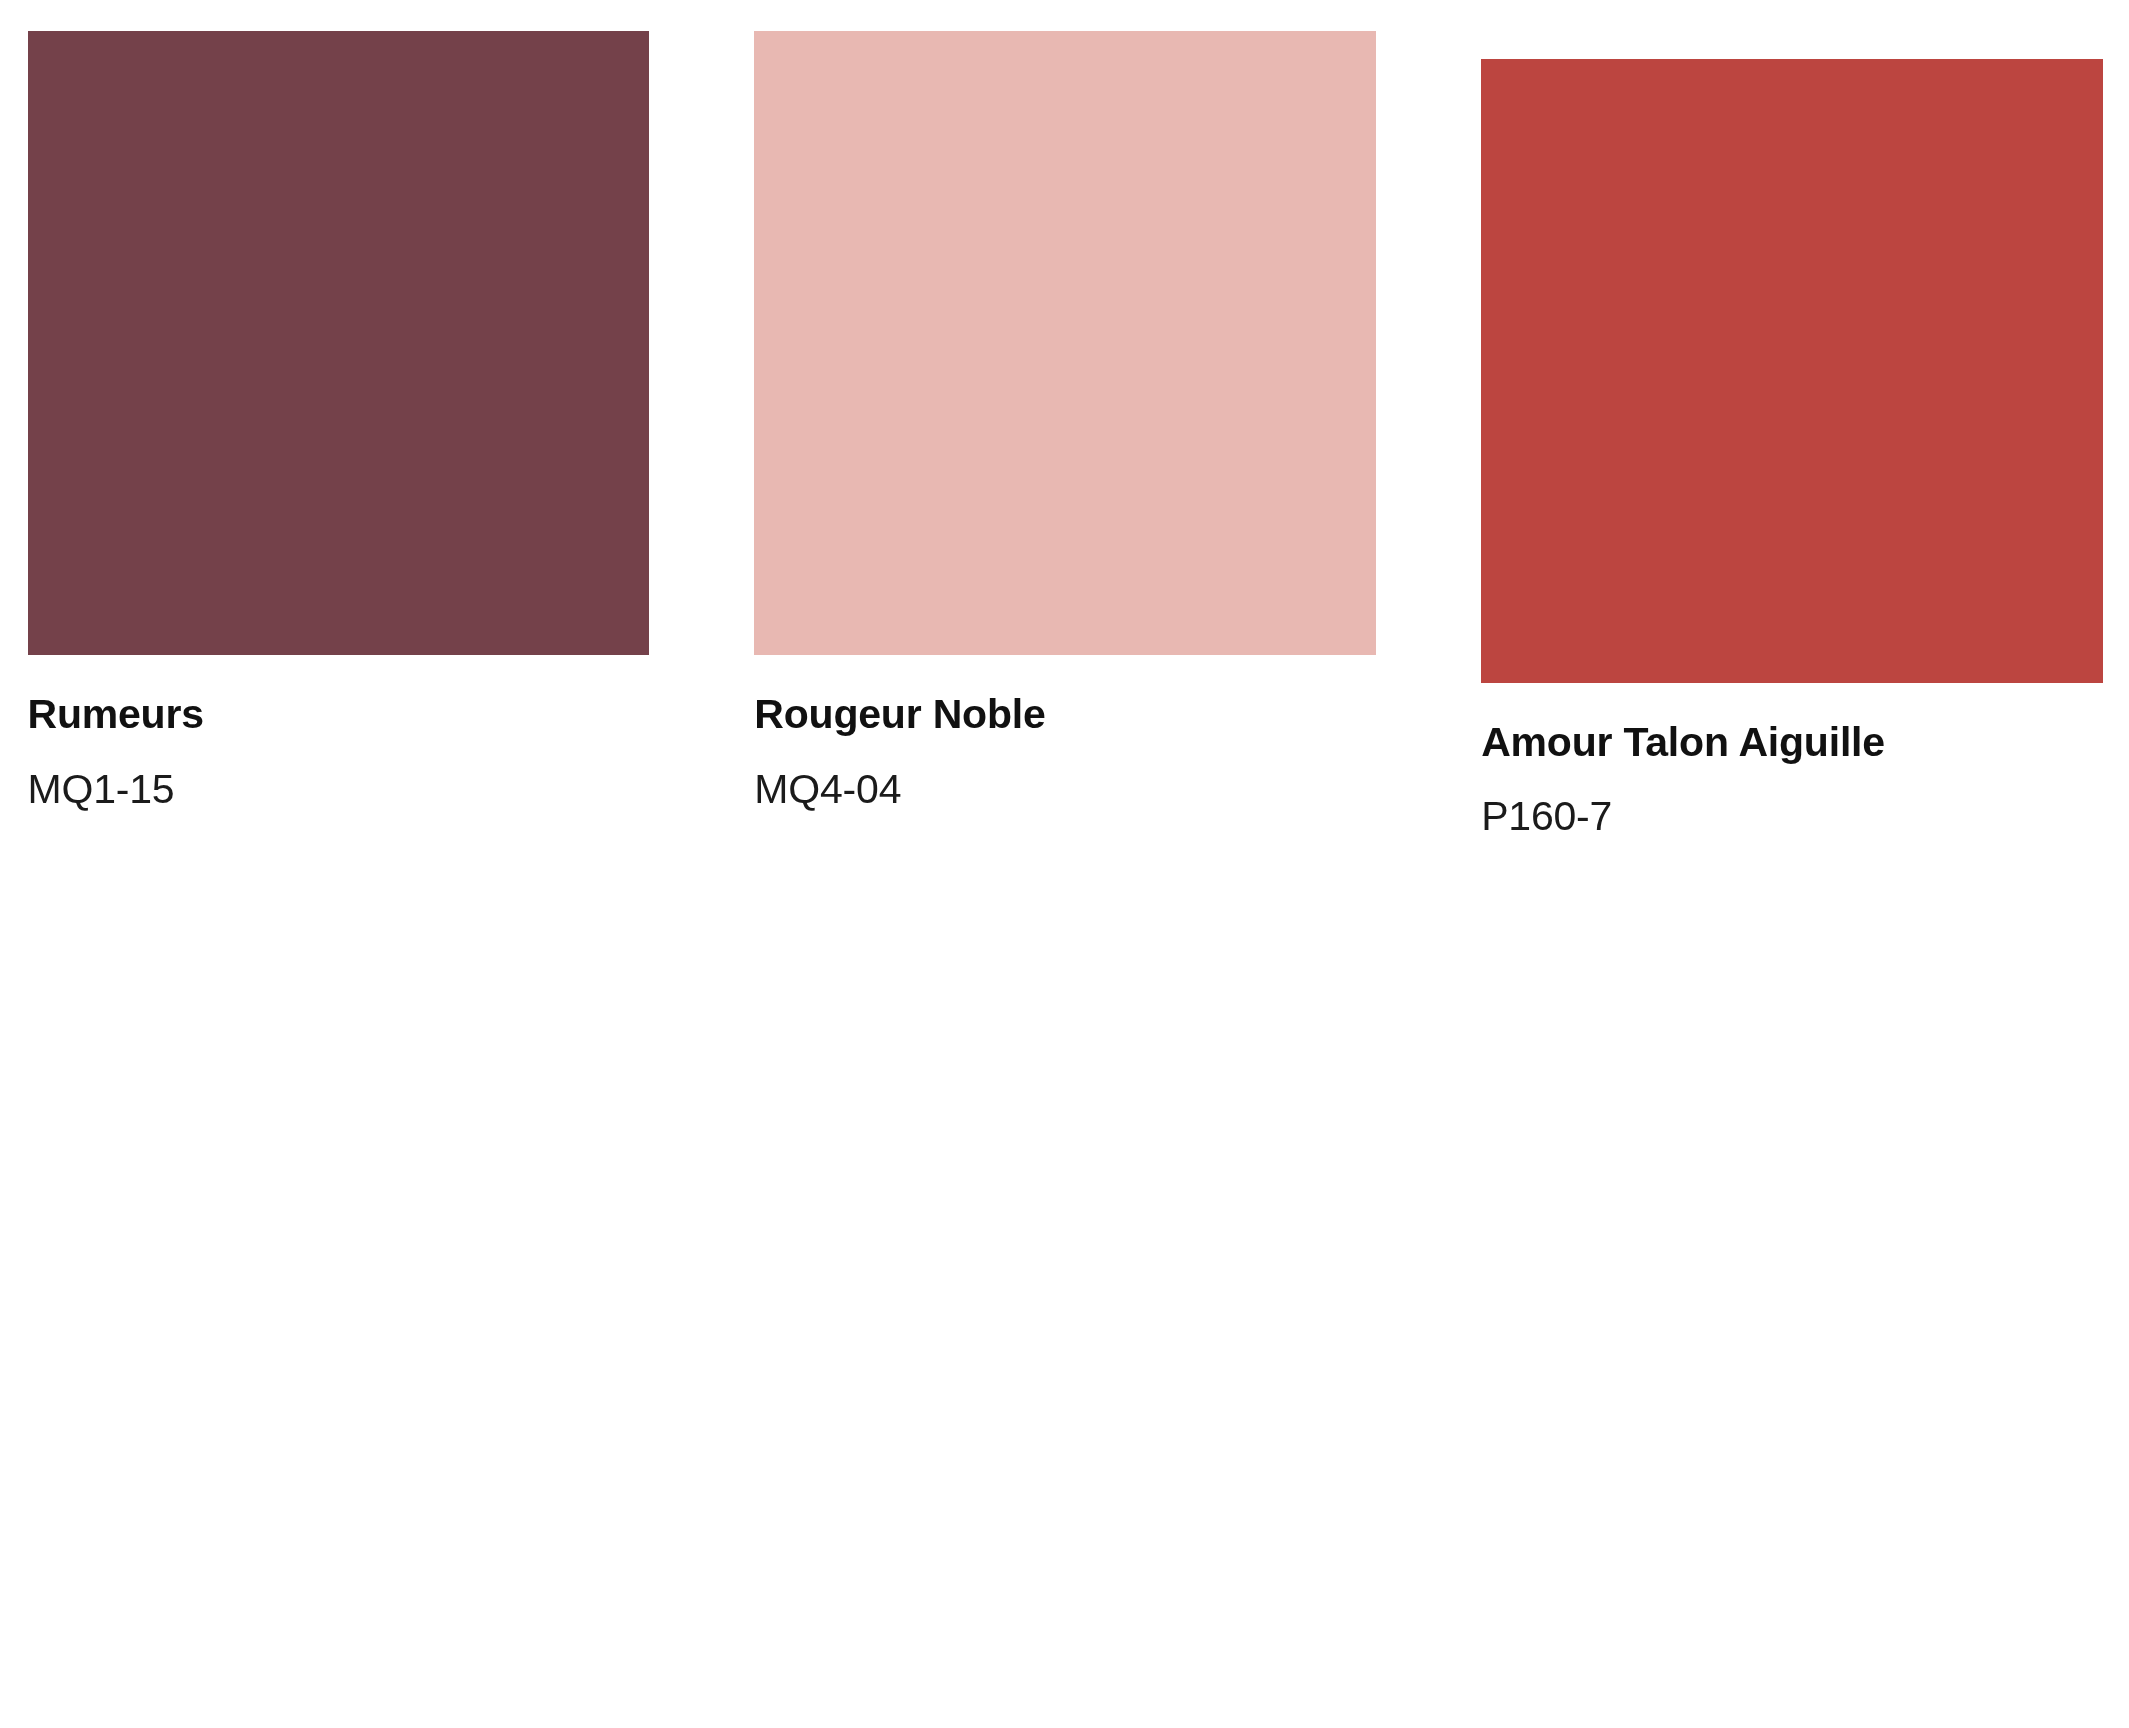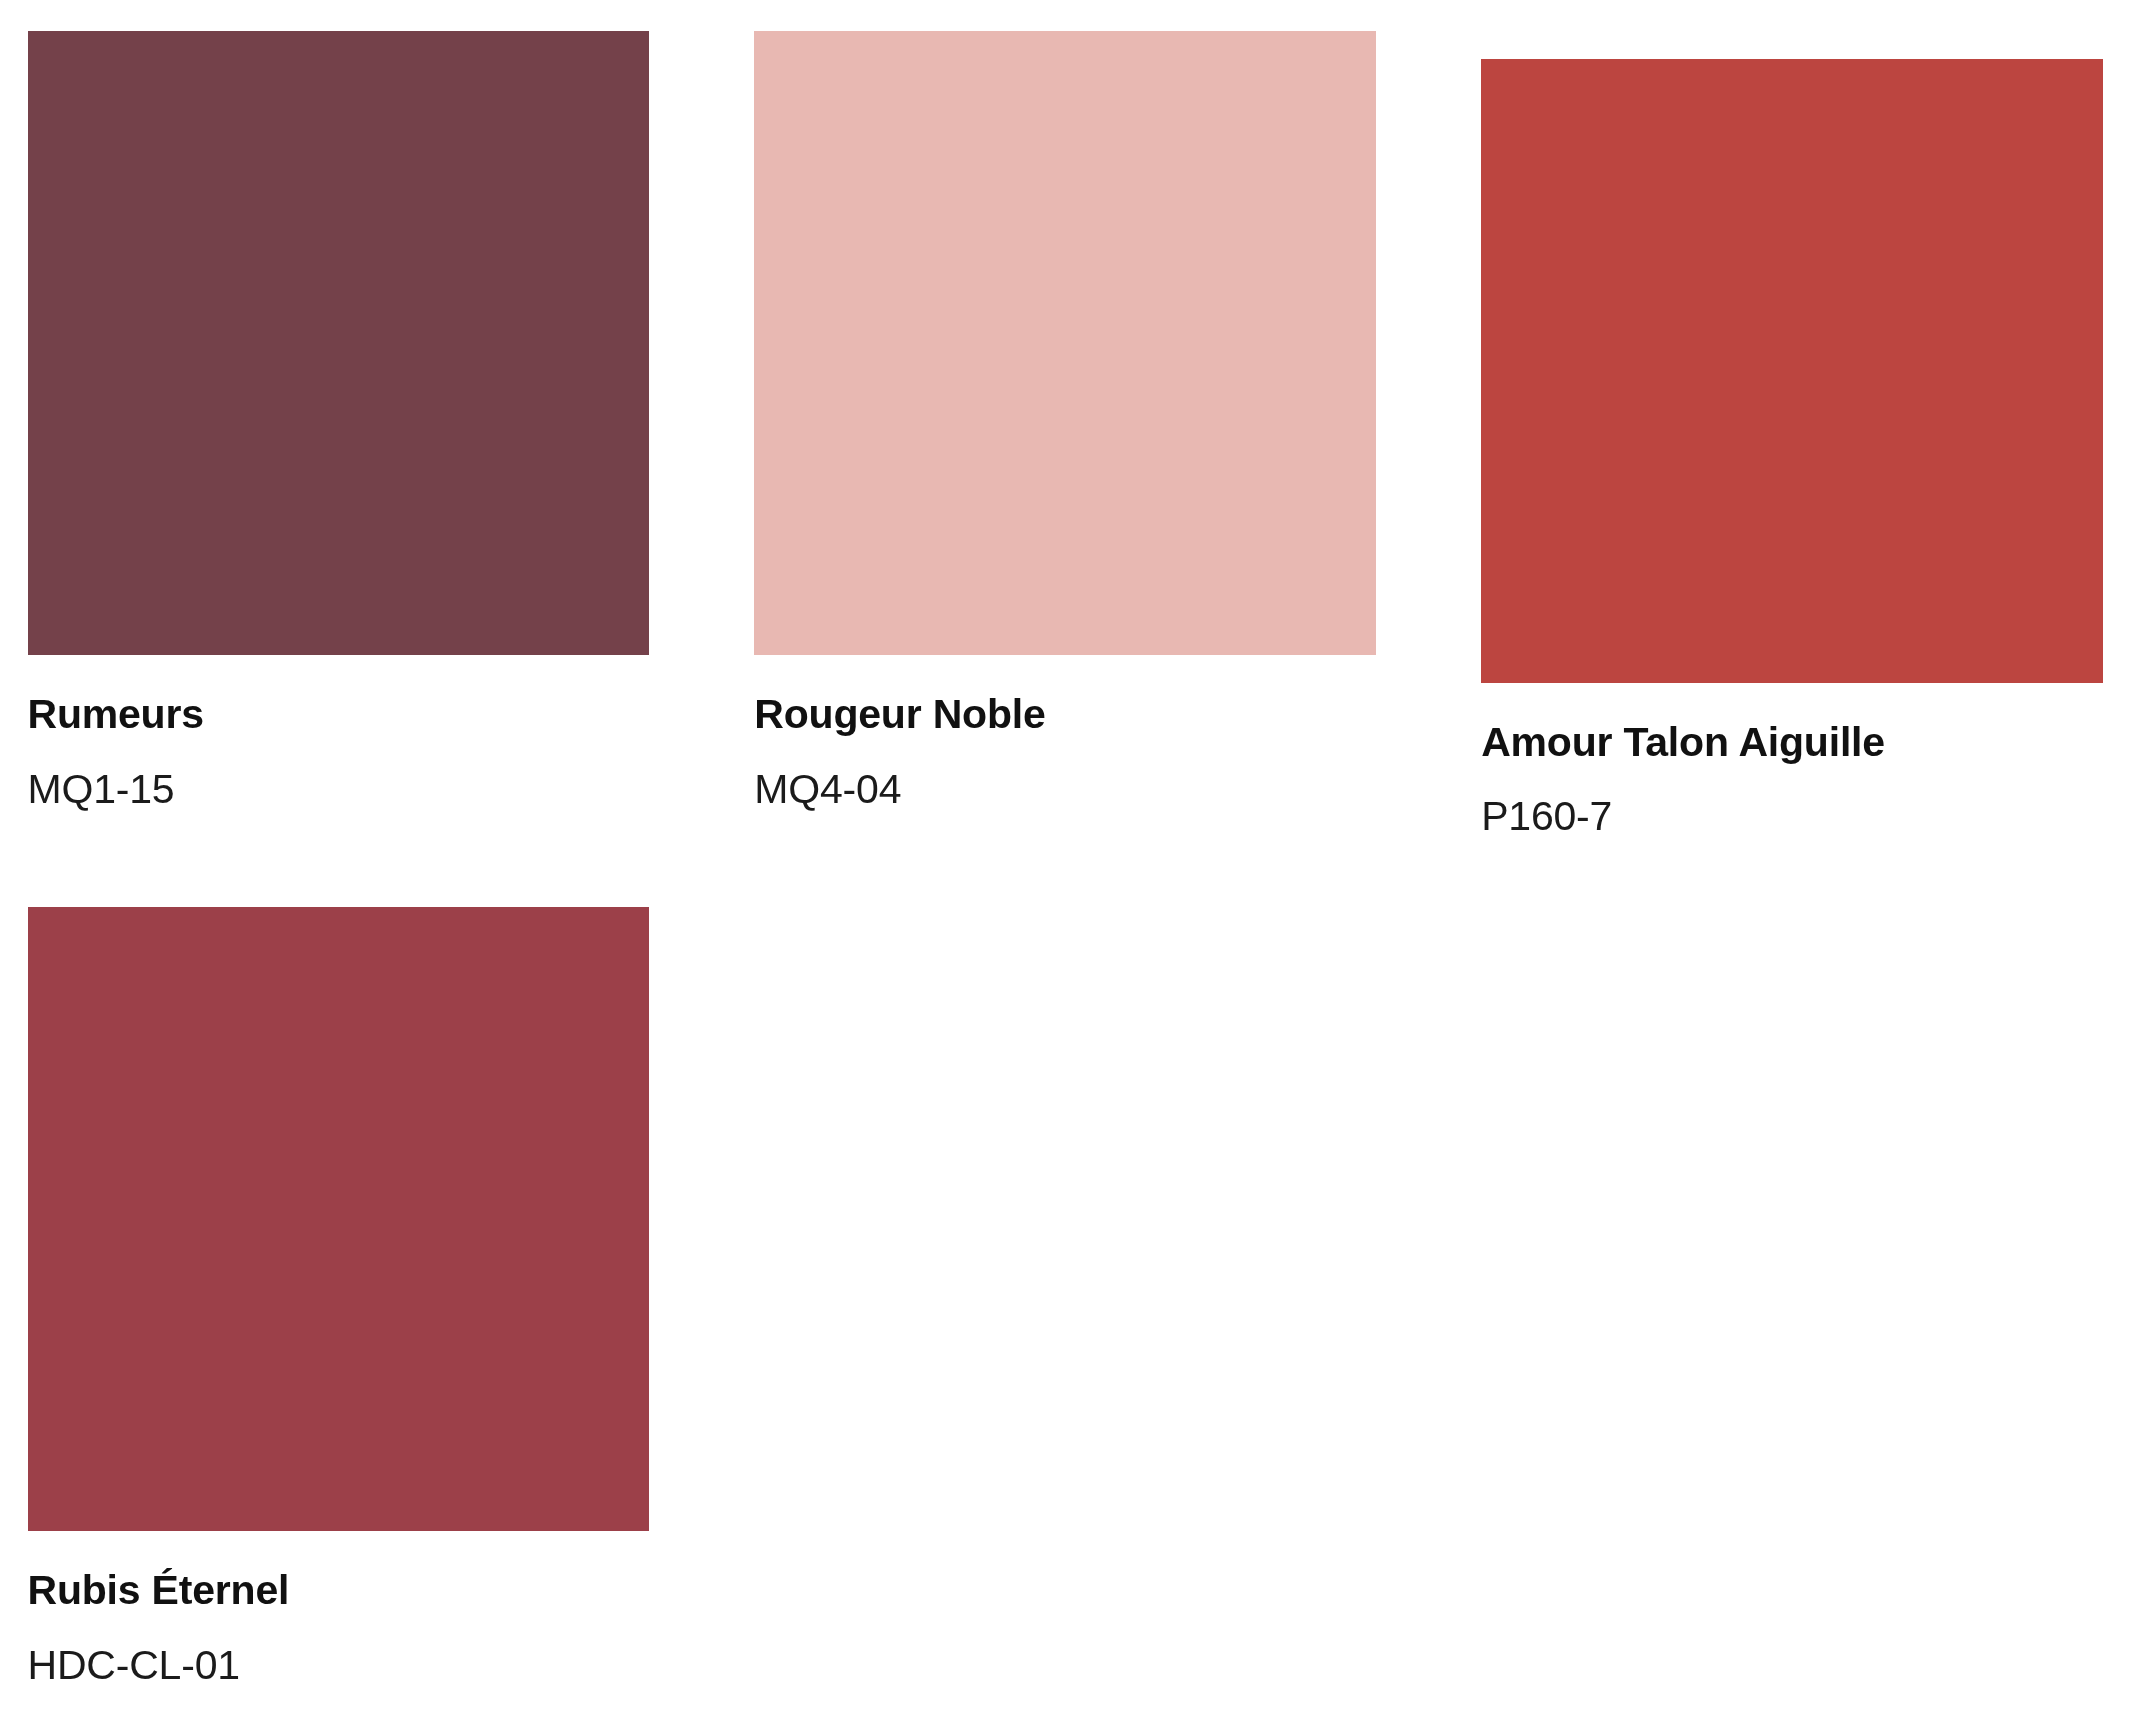--- a/index.html
+++ b/index.html
@@ -93,22 +93,15 @@
 
   <div class="swatch-cell row-2">
     <div class="swatch-chip" style="background-color: rgb(188, 69, 64);"></div>
     <div class="swatch-info">
       <div class="swatch-name">Amour Talon Aiguille</div>
       <div class="swatch-code">P160-7</div>
     </div>
   </div>
 
 
-  <div class="swatch-cell row-2">
-    <div class="swatch-chip" style="background-color: rgb(156, 64, 73);"></div>
-    <div class="swatch-info">
-      <div class="swatch-name">Rubis Éternel</div>
-      <div class="swatch-code">HDC-CL-01</div>
-    </div>
-  </div>
 
 </div>
 
 
 </body></html>

